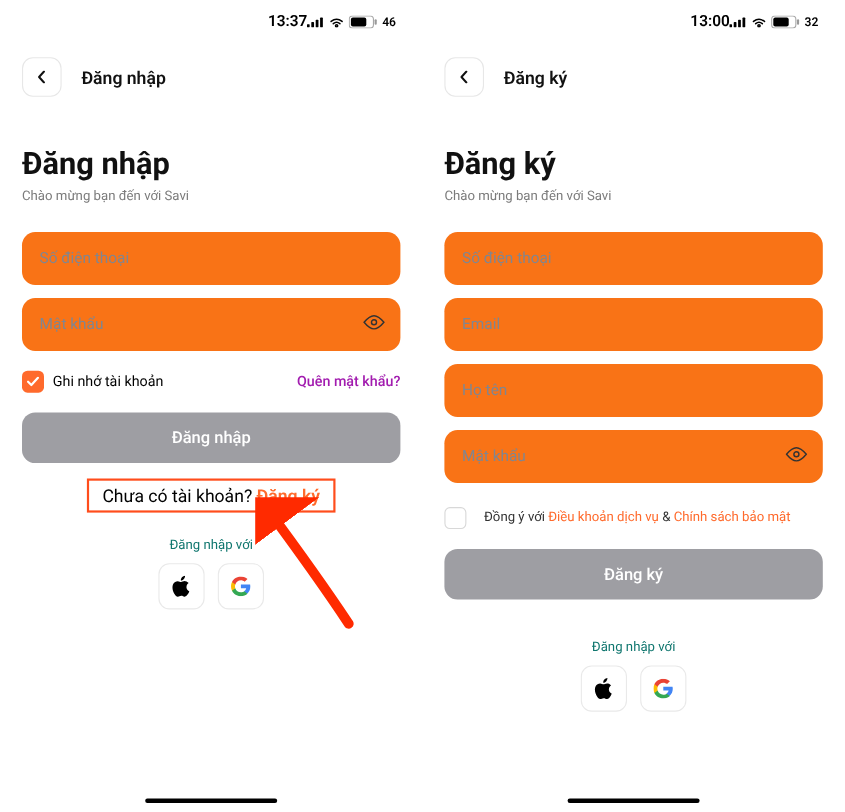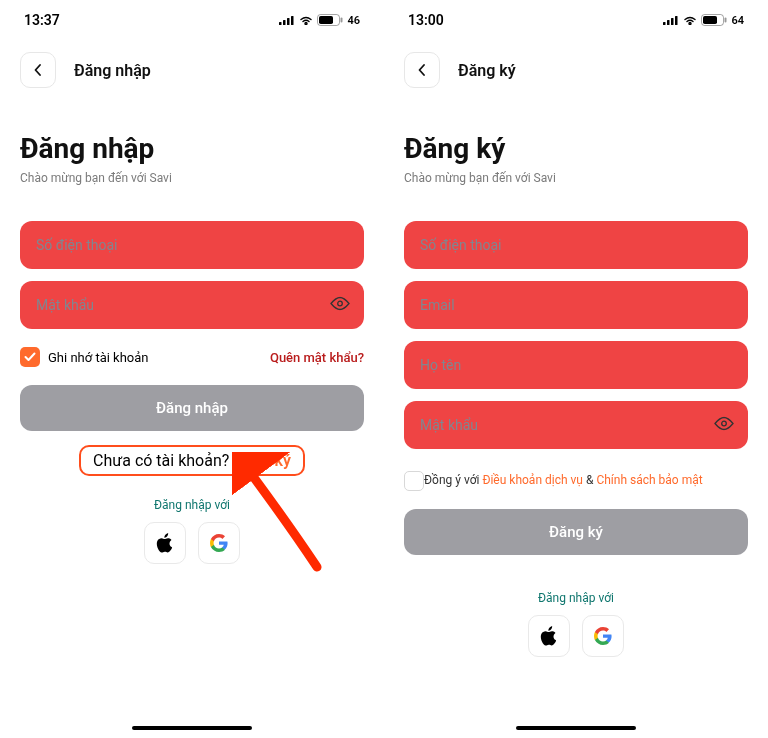--- a/index.html
+++ b/index.html
@@ -1,43 +1,43 @@
 <!DOCTYPE html>
 <html><head>
   <meta charset="utf-8">
   <style>
     * { margin:0; padding:0; box-sizing:border-box; font-family: -apple-system, BlinkMacSystemFont, "Segoe UI", Roboto, sans-serif; }
     body { background:#fff; display:flex; width:768px; height:738px; }
     .phone { width:384px; height:738px; background:#fff; display:flex; flex-direction:column; position:relative; }
-    .statusbar { height:40px; display:flex; align-items:center; justify-content:space-between; padding:0 24px; font-size:14px; font-weight:600;gap:18px; }
+    .statusbar { height:40px; display:flex; align-items:center; justify-content:flex-end; padding:0 24px; font-size:14px; font-weight:600; }
     .status-icons { display:flex; align-items:center; gap:4px; }
     .topbar { display:flex; align-items:center; padding:12px 20px 16px 20px; gap:18px; }
     .back-btn { width:36px; height:36px; border:1px solid #e7e7e7; border-radius:10px; display:flex; align-items:center; justify-content:center; background:#fff; cursor:pointer; }
     .topbar-title { font-size:16px; font-weight:600; color:#111; }
     .content { padding:0 20px; flex:1; display:flex; flex-direction:column; }
     .heading { font-size:28px; font-weight:700; color:#111; margin-top:28px; }
-    .subheading { font-size:12px; color:#7b7b7b; margin-top:6px; margin-bottom:36px; }
-    .input { width:100%; height:48px; border:none; background:#ef4444; border-radius:12px; padding:0 16px; font-size:14px; color:#111; margin-bottom:12px; display:flex; align-items:center; position:relative; }
+    .subheading { font-size:12px; color:#7b7b7b; margin-top:6px; margin-bottom:26px; }
+    .input { width:100%; height:48px; border:none; background:#f97316; border-radius:12px; padding:0 16px; font-size:14px; color:#111; margin-bottom:12px; display:flex; align-items:center; position:relative; }
     .input input { border:none; background:transparent; width:100%; font-size:14px; color:#111; outline:none; }
     .input input::placeholder { color:#808690; }
     .eye { position:absolute; right:14px; top:50%; transform:translateY(-50%); cursor:pointer; }
     .row { display:flex; justify-content:space-between; align-items:center; margin:6px 0 18px 0; font-size:13px; }
     .row-left { display:flex; align-items:center; gap:8px; }
     .checkbox { width:20px; height:20px; border-radius:5px; display:flex; align-items:center; justify-content:center; }
     .checkbox.checked { background:#ff6a2c; }
     .checkbox.unchecked { border:1.5px solid #d8d8d8; background:#fff; }
-    .forgot { color:#b91c1c; font-weight:500; cursor:pointer; }
+    .forgot { color:#a21caf; font-weight:500; cursor:pointer; }
     .primary-btn { width:100%; height:46px; border:none; border-radius:12px; background:#9e9ea3; color:#fff; font-size:15px; font-weight:500; cursor:pointer; margin-bottom:14px; }
     .no-account-wrap { text-align:center; position:relative; }
-    .highlight-box { border:2px solid #ff4d1c; border-radius:10px; padding:4px 12px; display:inline-block; }
+    .highlight-box { border:2px solid #ff4d1c; border-radius:0; padding:4px 12px; display:inline-block; }
     .no-account-link { color:#ff6a2c; font-weight:600; cursor:pointer; }
     .social-label { text-align:center; font-size:12px; color:#0f766e; margin-bottom:10px; margin-top:8px; }
     .social-btns { display:flex; justify-content:center; gap:12px; }
     .social-btn { width:42px; height:42px; border:1px solid #e9e9e9; border-radius:10px; display:flex; align-items:center; justify-content:center; cursor:pointer; background:#fff; }
-    .terms-row { display:flex; align-items:flex-start; gap:0; font-size:12px; color:#333; margin:10px 0 18px 0; line-height:1.5; }
+    .terms-row { display:flex; align-items:flex-start; gap:16px; font-size:12px; color:#333; margin:10px 0 18px 0; line-height:1.5; }
     .accent { color:#ff6a2c; }
     .home-indicator { position:absolute; bottom:8px; left:50%; transform:translateX(-50%); width:120px; height:4px; background:#000; border-radius:3px; }
     .arrow-overlay { position:absolute; left:232px; top:452px; pointer-events:none; }
   </style>
 </head>
 <body>
 
 <div class="phone">
   <div class="statusbar">
     <span>13:37</span>
@@ -147,21 +147,21 @@
           <rect x="12" y="1" width="2.5" height="9" rx="0.6" fill="#000"></rect>
         </svg>
       <svg width="14" height="10" viewBox="0 0 14 10">
           <path d="M7 9.5 a1 1 0 1 0 0-2 a1 1 0 0 0 0 2 M2 4.5 q5-4 10 0 M4 6.5 q3-2.5 6 0" stroke="#000" stroke-width="1.4" fill="none" stroke-linecap="round"></path>
         </svg>
       <svg width="26" height="12" viewBox="0 0 26 12">
           <rect x="0.5" y="0.5" width="22" height="11" rx="3" fill="none" stroke="#000" stroke-opacity="0.35"></rect>
           <rect x="2" y="2" width="14" height="8" rx="1.8" fill="#000"></rect>
           <rect x="23.5" y="3.5" width="2" height="5" rx="1" fill="#000" fill-opacity="0.4"></rect>
         </svg>
-      <span style="font-size:11px;">64</span>
+      <span style="font-size:11px;">32</span>
     </div>
   </div>
 
   <div class="topbar">
     <button class="back-btn">
       <svg width="8" height="12" viewBox="0 0 8 12">
           <path d="M6 1 L1.5 6 L6 11" stroke="#111" stroke-width="1.8" fill="none" stroke-linecap="round" stroke-linejoin="round"></path>
         </svg>
     </button>
     <span class="topbar-title">Đăng ký</span>

